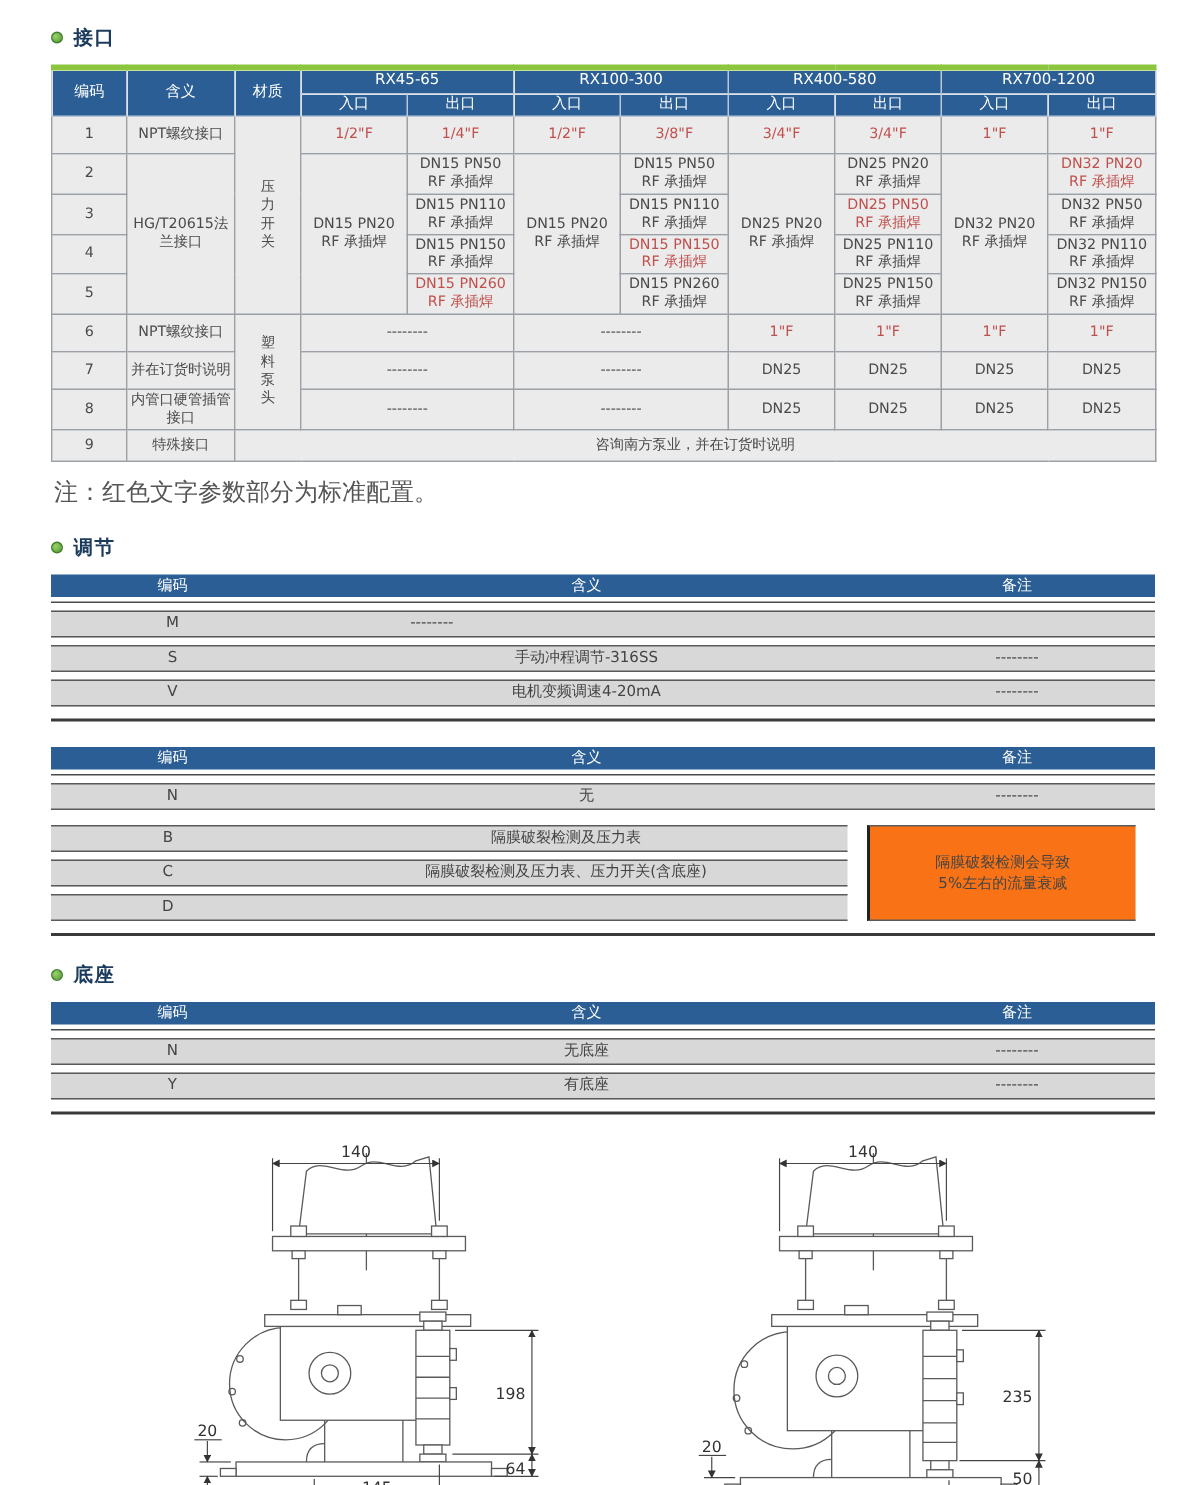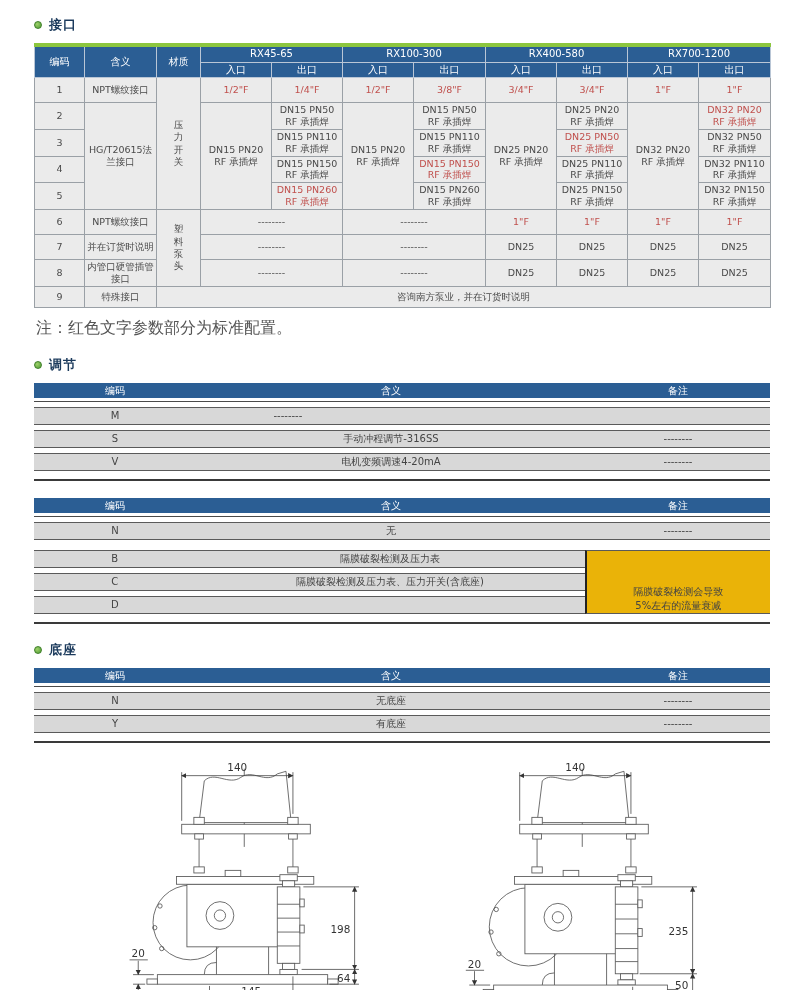--- a/index.html
+++ b/index.html
@@ -41,24 +41,24 @@
   .head-sep{border-top:1px solid #4a4a4a;margin:3px 0 0;}
   .sec-body{border-bottom:2px solid #3a3a3a;padding-bottom:3px;}
   .sec-row{display:flex;background:#d8d8d8;height:16px;line-height:16px;
     border-top:1px solid #5a5a5a;border-bottom:1px solid #5a5a5a;
     margin:5px 0;text-align:center;}
   .sc1{width:22%;}.sc2{width:53%;}.sc3{width:25%;}
   .det-group{display:flex;align-items:stretch;}
   .det-left{width:75%;}
   .det-left .sc1b{width:29.33%;}
   .det-left .sc2b{width:70.67%;}
-  .det-note{width:25%;margin:5px 0;background:#eab308;
+  .det-note{width:25%;margin:5px 13px;background:#f97316;
     border-top:1px solid #5a5a5a;border-bottom:1px solid #5a5a5a;
     border-left:2px solid #222;display:flex;flex-direction:column;
-    justify-content:flex-end;text-align:center;}
+    justify-content:center;text-align:center;}
 
   
   .draw-wrap{display:flex;gap:58px;padding-left:72px;margin-top:2px;}
   .drawing{text-align:center;}
   .drawing svg{display:block;}
   .art{stroke:#5a5a5a;stroke-width:1;fill:none;}
   .art .w{fill:#ffffff;}
   .dim line{stroke:#444;stroke-width:0.9;}
   .dim text{font-size:12px;fill:#333;stroke:none;}
 </style>

